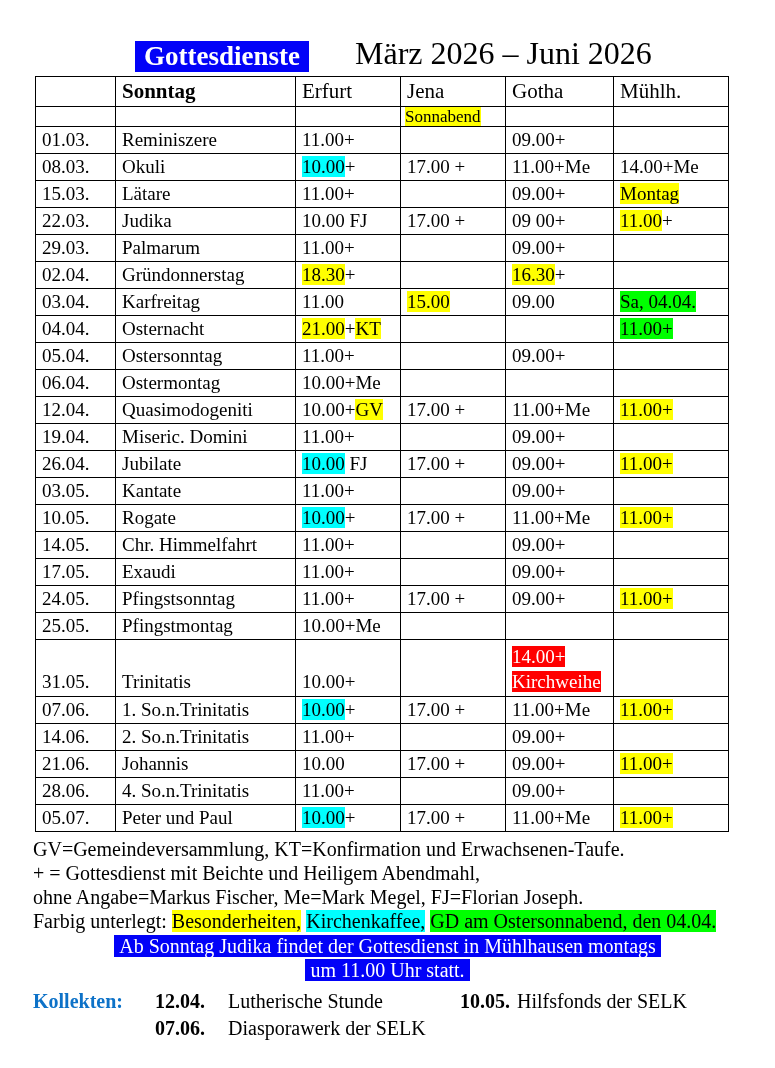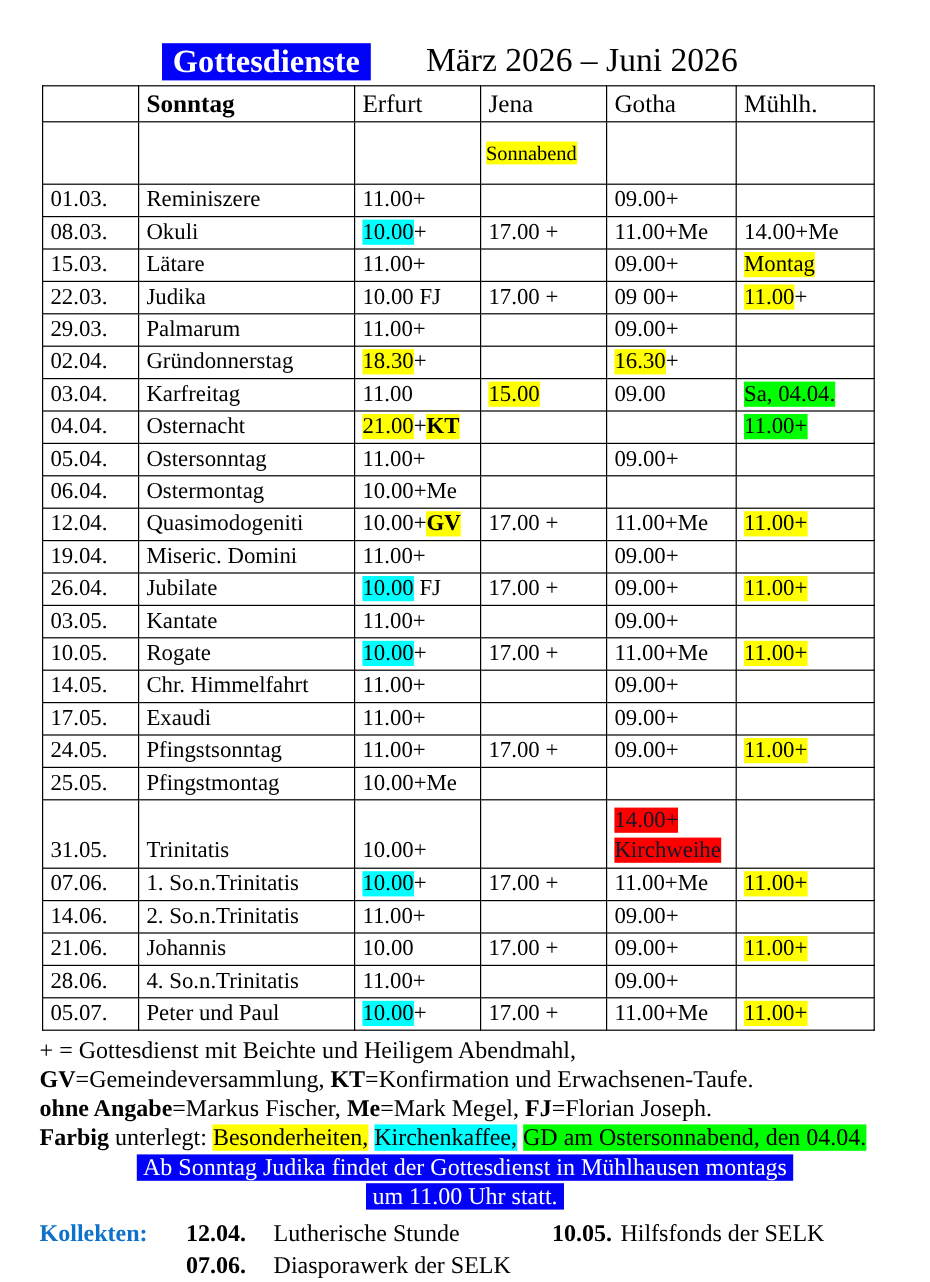--- a/index.html
+++ b/index.html
@@ -2,35 +2,35 @@
 <html><head>
 <meta charset="utf-8">
 <style>
   html,body{margin:0;padding:0;background:#fff;}
   body{width:775px;height:1068px;overflow:hidden;font-family:"Liberation Serif",serif;color:#000;}
   .page{position:relative;width:775px;height:1068px;background:#fff;}
 
   
   .title-row{padding-top:35px;padding-left:135px;white-space:nowrap;}
   .title-blue{display:inline-block;background:#0202f8;color:#ffffff;font-weight:bold;font-size:27px;line-height:31px;padding:0 9px;}
-  .title-range{font-size:28px;margin-left:46px;vertical-align:bottom;}
+  .title-range{font-size:32px;margin-left:46px;vertical-align:bottom;}
 
   
   table.sched{border-collapse:collapse;table-layout:fixed;width:693px;margin:4px 0 0 35px;}
   table.sched th,table.sched td{border:1.5px solid #000;padding:0 6px;white-space:nowrap;overflow:hidden;font-size:19px;}
   table.sched th{height:29px;font-size:21px;font-weight:normal;text-align:left;}
   table.sched th.bold{font-weight:bold;}
-  tr.sub td{height:19px;font-size:17px;line-height:19px;padding:16px 4px;}
+  tr.sub td{height:19px;font-size:17px;line-height:19px;padding:0 4px;}
   tbody td{height:26px;vertical-align:middle;}
   tr.tall td{height:54px;vertical-align:bottom;padding-bottom:2px;line-height:25px;}
   .hl-yellow{background:#ffff00;}
   .hl-cyan{background:#00ffff;}
   .hl-green{background:#00ff00;}
-  .hl-red{background:#ff0000;color:#0f172a;}
-  .bold{font-weight:bold;}
+  .hl-red{background:#ff0000;color:#ffffff;}
+  .bold{font-weight:normal;}
 
   
   .legend{margin:5px 0 0 33px;font-size:20px;line-height:24px;}
   .legend .line{white-space:nowrap;}
   .banner{text-align:center;font-size:20px;line-height:24px;margin-top:1px;}
   .banner .banner-line{background:#0202f8;color:#fff;padding:0 5px;font-family:Liberation Serif, serif;}
   .kollekten{margin:6px 0 0 33px;font-size:20px;line-height:27px;}
   .kol-row{display:flex;white-space:nowrap;}
   .kol-label{width:122px;color:#0d72c8;font-weight:bold;font-family:Liberation Serif, serif;}
   .kol-spacer{width:122px;}
@@ -272,22 +272,22 @@
           <td>Peter und Paul</td>
           <td><span class="hl-cyan">10.00</span><span>+</span></td>
           <td><span>17.00 +</span></td>
           <td><span>11.00+Me</span></td>
           <td><span class="hl-yellow">11.00+</span></td>
         </tr>
       </tbody>
   </table>
 
   <div class="legend">
+    <div class="line"><span class="bold">GV</span><span>=Gemeindeversammlung, </span><span class="bold">KT</span><span>=Konfirmation und  Erwachsenen-Taufe.</span></div>
     <div class="line"><span>+ = Gottesdienst mit Beichte und Heiligem Abendmahl,</span></div>
-    <div class="line"><span class="bold">GV</span><span>=Gemeindeversammlung, </span><span class="bold">KT</span><span>=Konfirmation und  Erwachsenen-Taufe.</span></div>
     <div class="line"><span class="bold">ohne Angabe</span><span>=Markus Fischer, </span><span class="bold">Me</span><span>=Mark Megel, </span><span class="bold">FJ</span><span>=Florian Joseph.</span></div>
     <div class="line"><span class="bold">Farbig</span><span> unterlegt: </span><span class="hl-yellow">Besonderheiten,</span><span>  </span><span class="hl-cyan">Kirchenkaffee,</span><span> </span><span class="hl-green">GD am Ostersonnabend, den 04.04.</span></div>
   </div>
 
   <div class="banner">
     <div><span class="banner-line">Ab Sonntag Judika findet der Gottesdienst in Mühlhausen  montags</span></div>
     <div><span class="banner-line">um 11.00 Uhr statt.</span></div>
   </div>
 
   <div class="kollekten">

